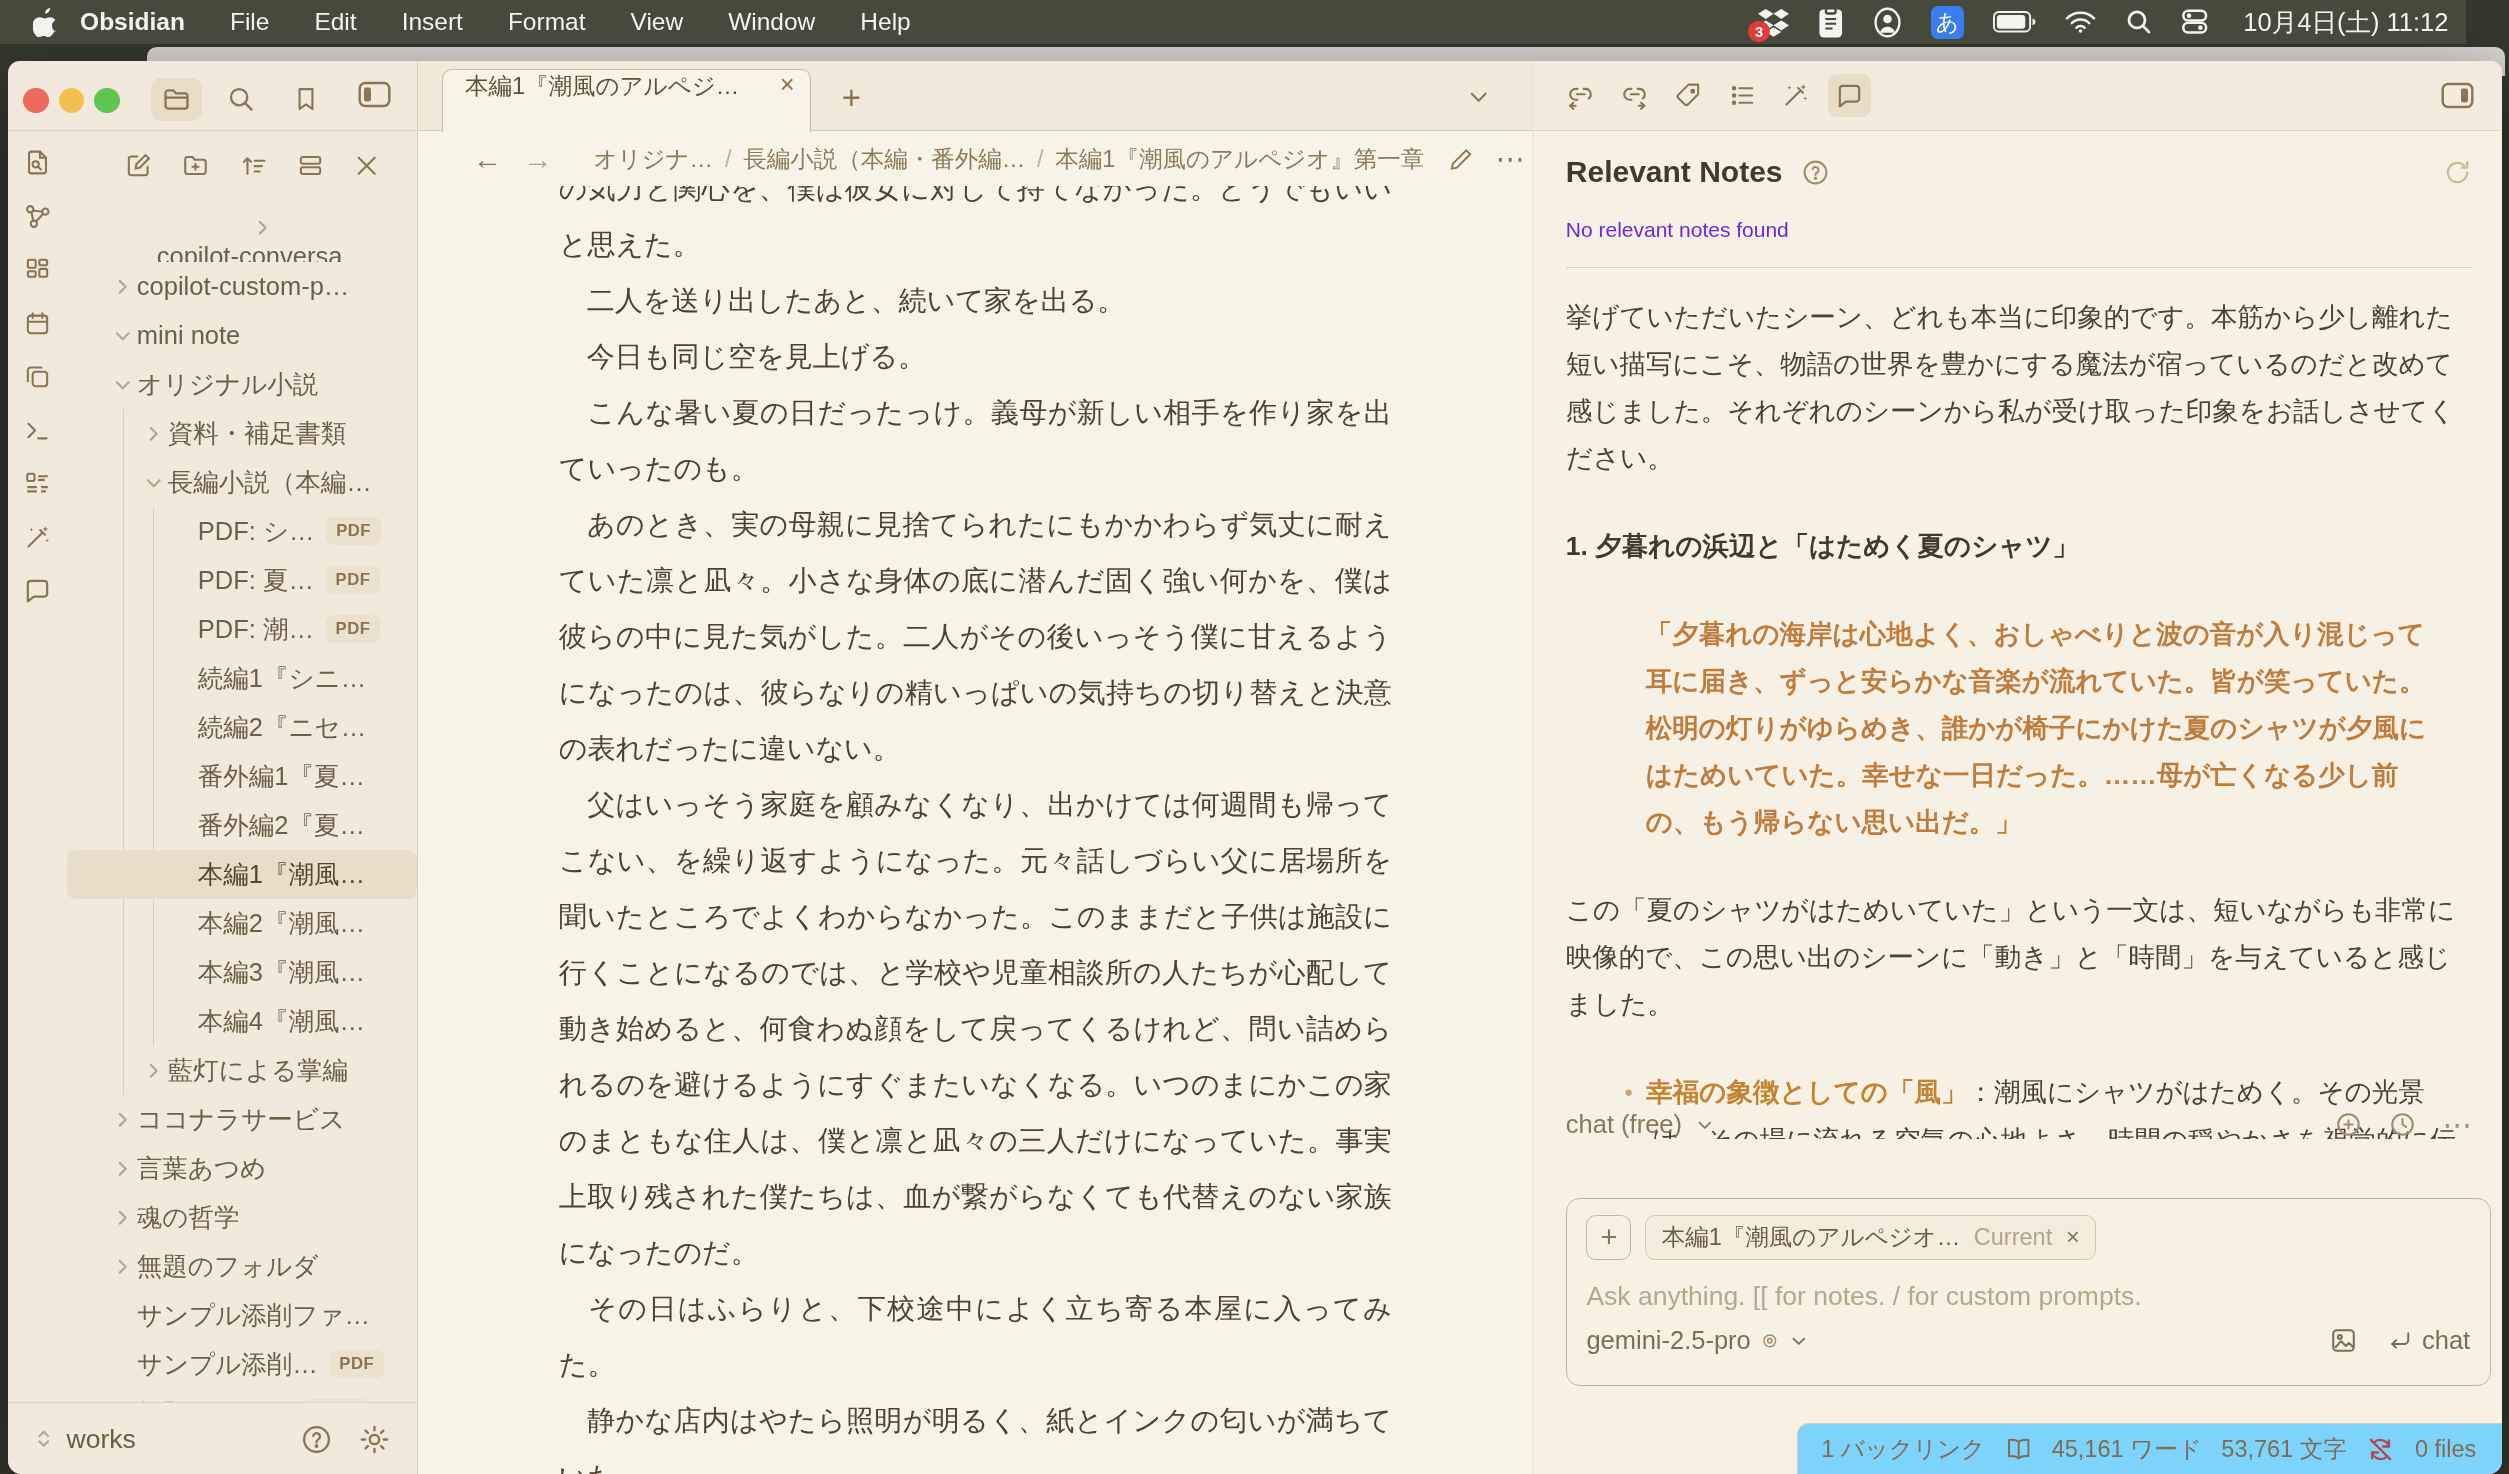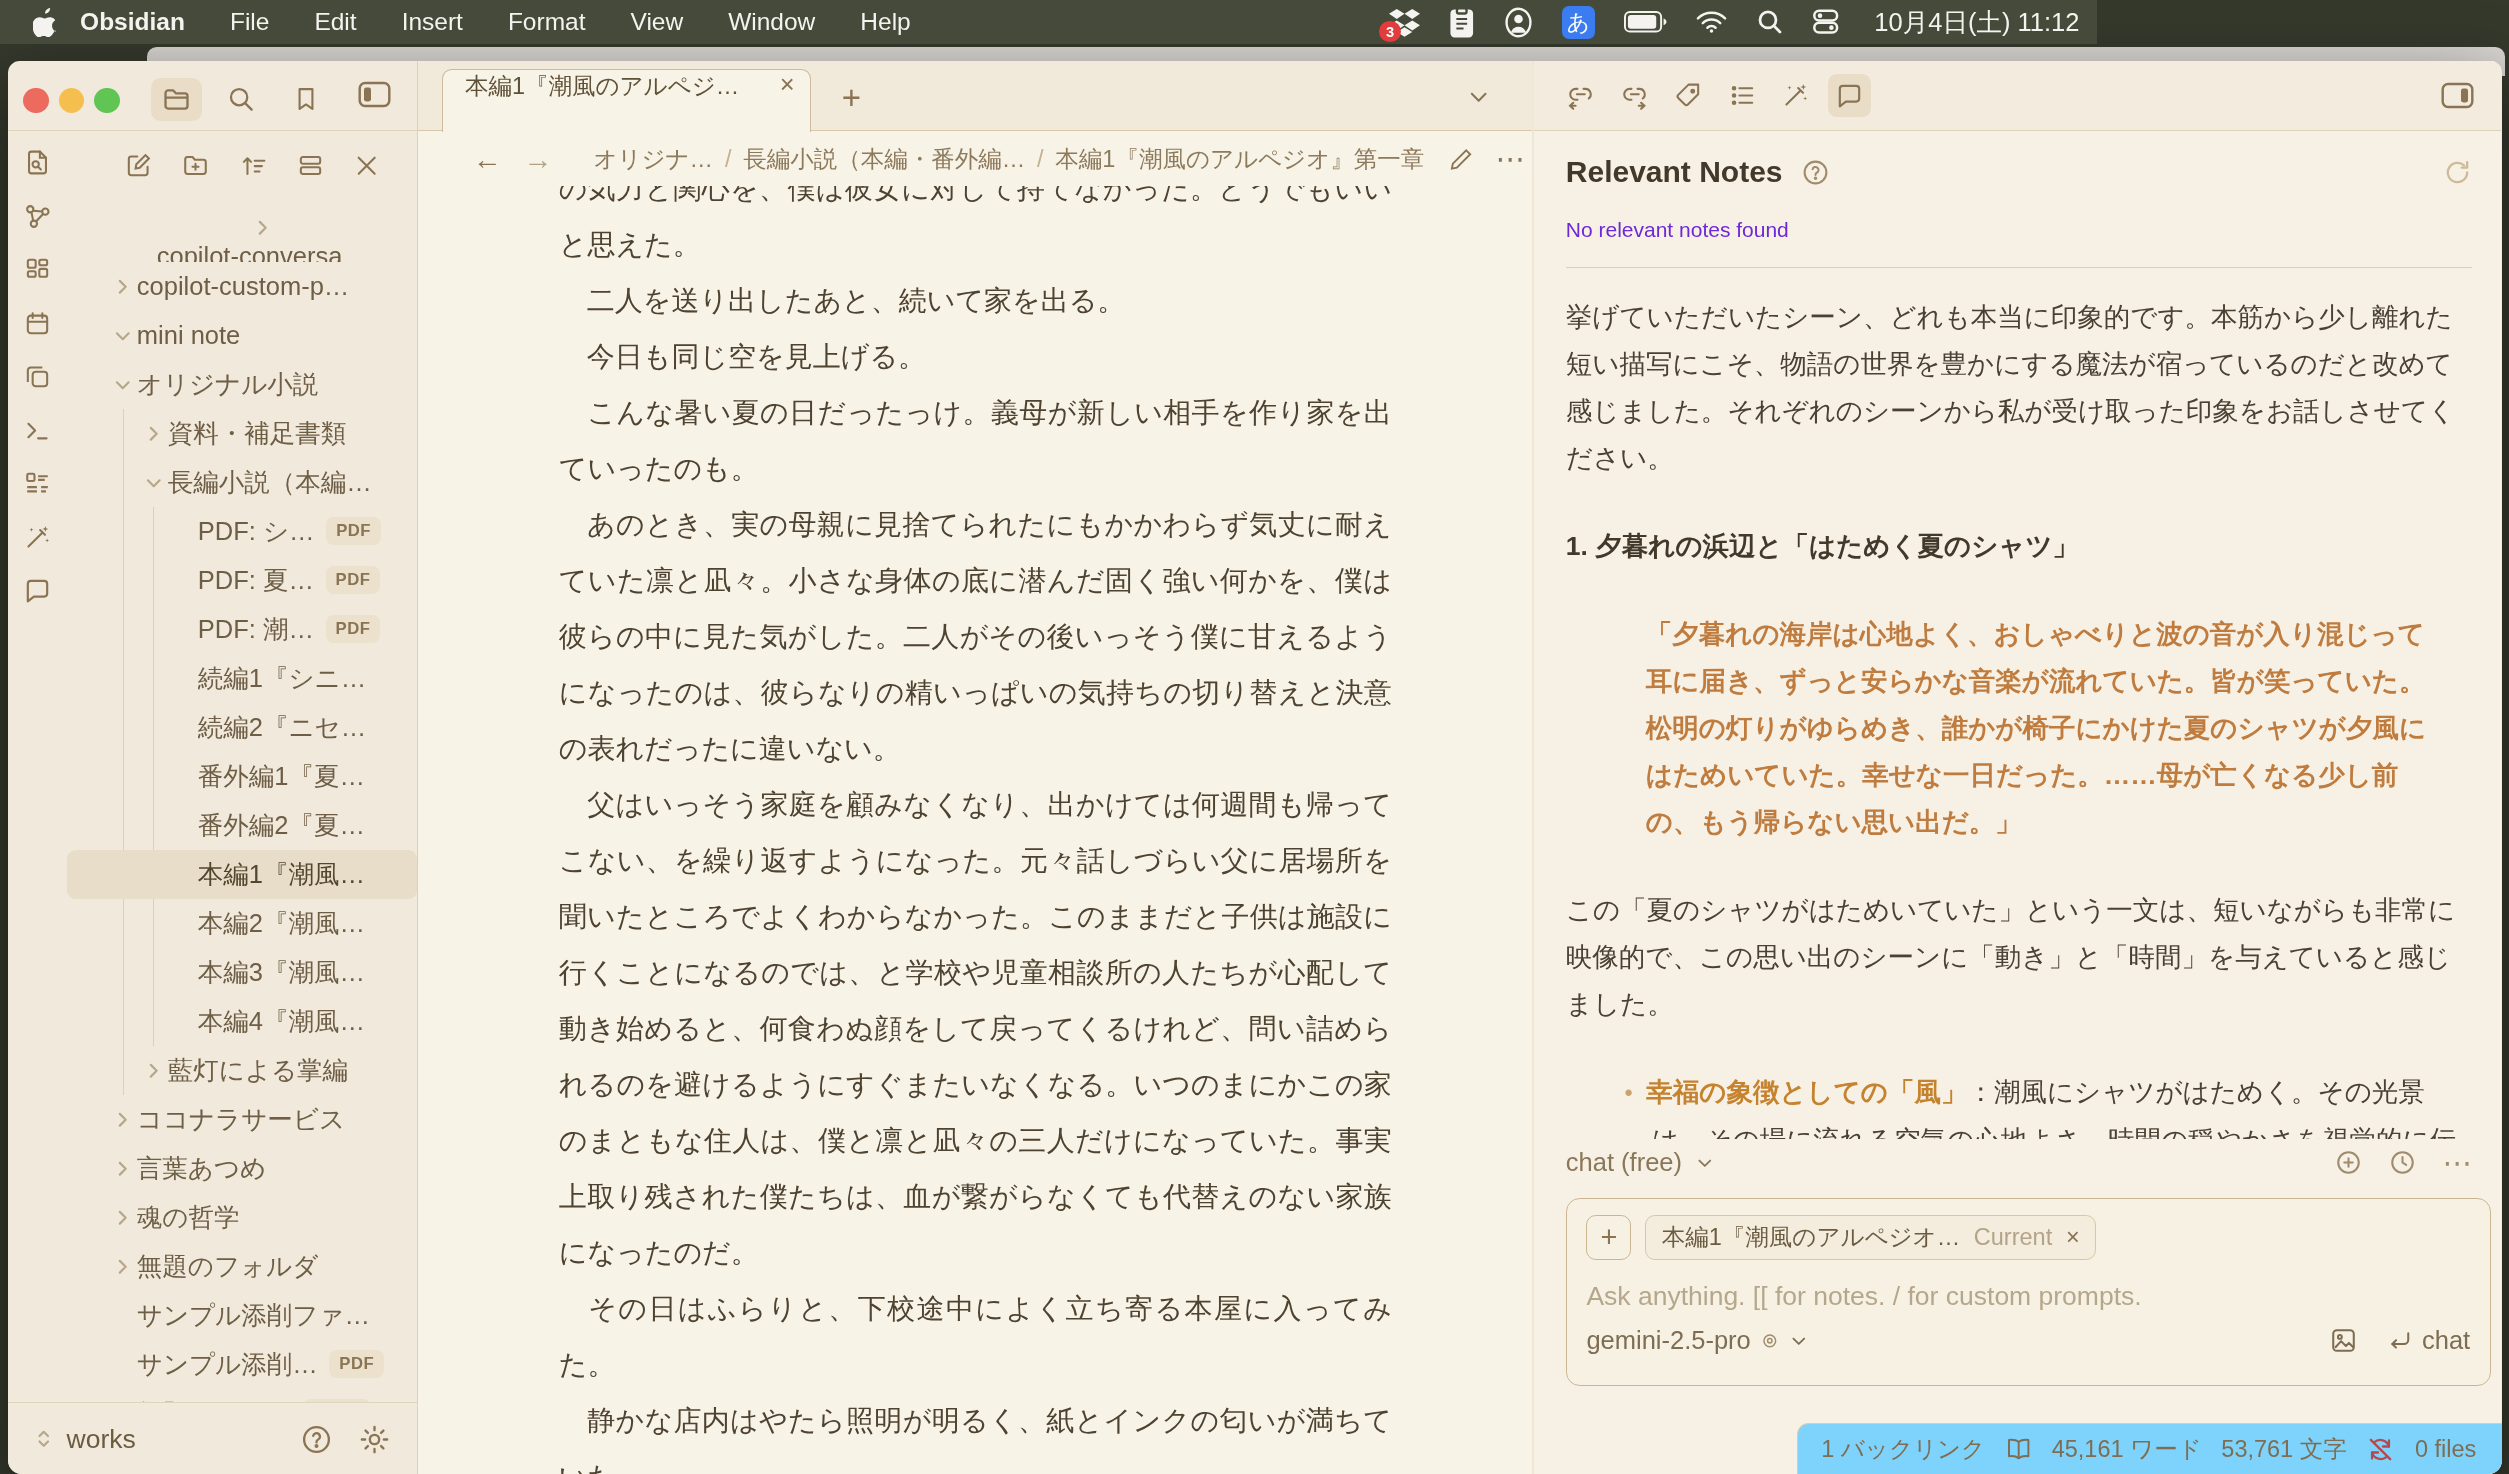--- a/index.html
+++ b/index.html
@@ -1,21 +1,21 @@
 <!DOCTYPE html>
 <html><head>
 <meta charset="utf-8">
 <style>
   * { margin:0; padding:0; box-sizing:border-box; }
   html,body { width:2509px; height:1474px; }
   body { background:#35392c; font-family:"Liberation Sans","DejaVu Sans",sans-serif; overflow:hidden; position:relative; }
   svg { display:block; }
 
   
-  .menubar { position:absolute; left:0; top:0; width:2097px; height:44px; background:#454a3a; display:flex; align-items:center; color:#f4f3ef; z-index:50; }
+  .menubar { position:absolute; left:0; top:0; width:2466px; height:44px; background:#454a3a; display:flex; align-items:center; color:#f4f3ef; z-index:50; }
   .menubar .apple { margin:0 21.6px 0 33px; }
   .menu-items { display:flex; align-items:center; gap:0; }
   .menu-item { font-size:24.5px; padding:0 22.5px; color:#f4f3ef; }
   .menu-item.bold { font-weight:700; padding-left:0; }
   .menubar-right { margin-left:auto; display:flex; align-items:center; gap:29px; padding-right:17.6px; }
   .mstatus { position:relative; display:flex; align-items:center; }
   .clock { font-size:25.5px; color:#f4f3ef; white-space:nowrap; margin-left:5.9px; }
   .ime { width:33px; height:33px; background:#3b7df0; border-radius:6.9px; color:#fff; font-size:22.5px; display:flex; align-items:center; justify-content:center; }
   .dbadge { position:absolute; left:-9.8px; bottom:-5.9px; width:21.6px; height:21.6px; border-radius:50%; background:#e23c3c; color:#fff; font-size:14.7px; font-weight:700; display:flex; align-items:center; justify-content:center; }
 
@@ -89,21 +89,21 @@
   .rn-divider { position:absolute; left:32px; top:206px; width:906px; border-top:1.5px solid #dccfb5; }
 
   .chat-msg { position:absolute; left:32px; top:233px; width:912px; height:845px; overflow:hidden; font-size:26.5px; line-height:47px; color:#4a4133; }
   .chat-msg .blk { margin-bottom:41px; }
   .msg-heading { font-weight:700; color:#42392a; }
   .msg-quote { padding:0 39px 0 80px; color:#bf7c3e; font-weight:600; }
   .msg-bullets li { list-style:none; padding-left:86px; text-indent:-27.4px; margin-bottom:5.9px; }
   .msg-bullets .dot { color:#c9a36a; margin-right:13.7px; font-size:23.5px; }
   .msg-bullets .term { color:#c5822f; font-weight:700; }
 
-  .chat-toolbar { position:absolute; left:32px; top:1078px; width:906px; height:47px; display:flex; align-items:center; }
+  .chat-toolbar { position:absolute; left:32px; top:1040px; width:906px; height:47px; display:flex; align-items:center; }
   .chat-mode { font-size:25.5px; color:#8a7759; display:flex; align-items:center; gap:11.8px; }
   .chat-toolbar .right { margin-left:auto; display:flex; gap:25.5px; align-items:center; color:#a08c6d; }
 
   .chat-input { position:absolute; left:32px; top:1137px; width:925px; height:188px; border:1.5px solid #c9b691; border-radius:13.7px; background:#f7f1e4; padding:15.7px 19.6px; }
   .ci-top { display:flex; align-items:center; gap:13.7px; }
   .ci-add { width:45px; height:45px; border:1.5px solid #c9b691; border-radius:9.8px; display:flex; align-items:center; justify-content:center; font-size:29px; color:#8a7454; font-weight:300; }
   .ci-chip { height:45px; border:1.5px solid #d6c7a8; border-radius:9.8px; background:#f4edde; display:flex; align-items:center; padding:0 15.7px; gap:13.7px; font-size:23.5px; color:#6b5b41; }
   .ci-chip .cur { color:#b3a388; }
   .ci-chip .x { color:#8a7454; font-size:23.5px; }
   .ci-placeholder { margin-top:21.6px; font-size:26.5px; color:#b5a78c; }

